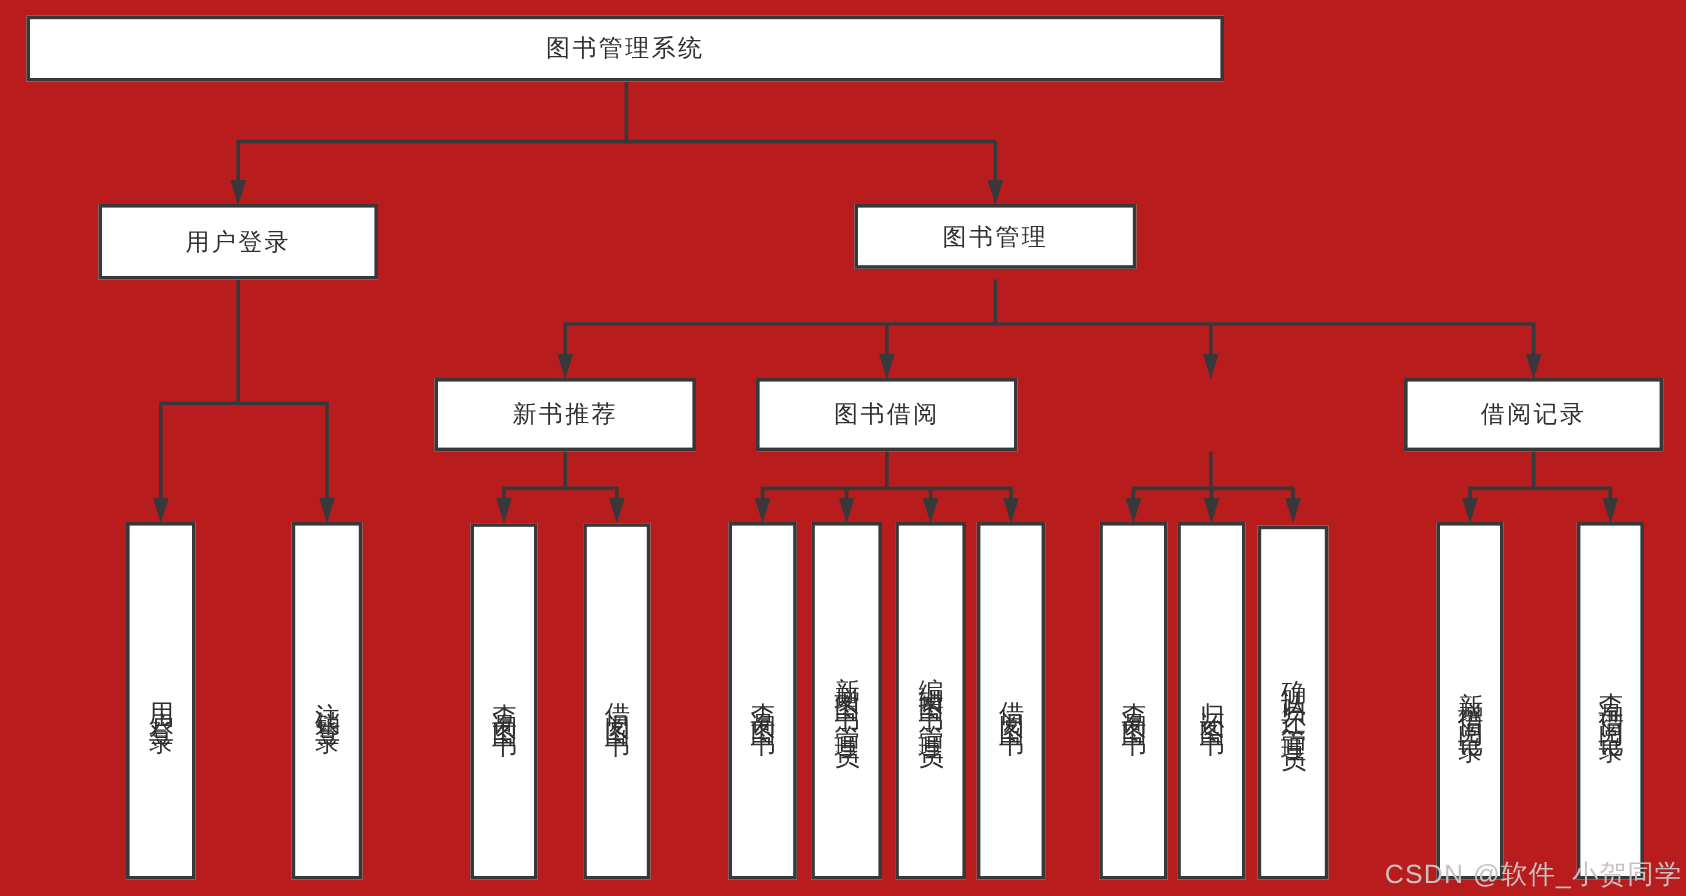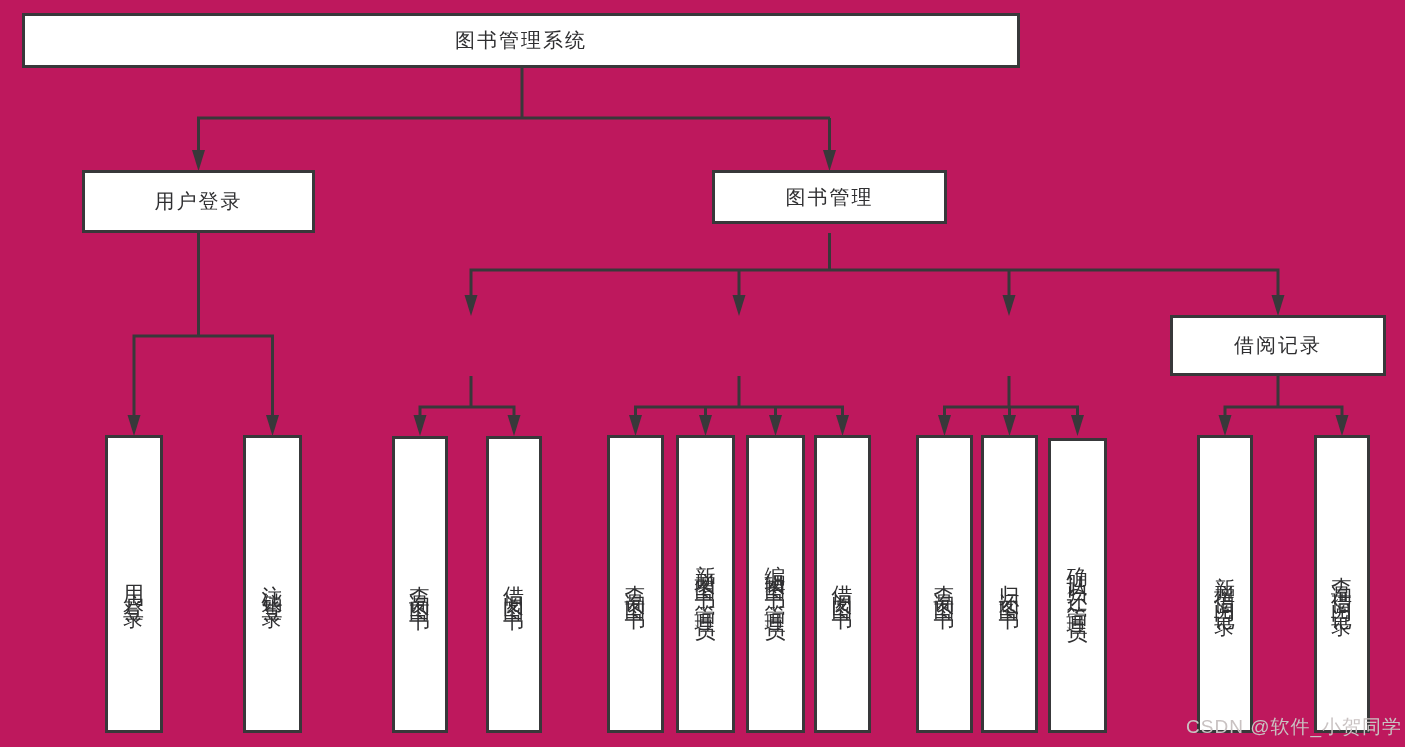--- a/index.html
+++ b/index.html
@@ -1,19 +1,19 @@
 <!DOCTYPE html>
 <html><head>
 <meta charset="utf-8">
 <style>
   html,body { margin:0; padding:0; background:#ffffff; }
   .stage {
     position: relative;
     width: 1405px; height: 747px;
-    background: #be185d;
+    background: #b91c1c;
     font-family: "Liberation Sans", "DejaVu Sans", sans-serif;
     overflow: hidden;
   }
   .wires { position:absolute; left:0; top:0; width:1405px; height:747px; }
   .box {
     position: absolute;
     background: #ffffff;
     border: 3px solid #38383a;
     box-sizing: border-box;
     display: flex;
@@ -31,21 +31,21 @@
     text-orientation: mixed;
     font-size: 21px;
     line-height: 1;
     letter-spacing: 8px;
     white-space: nowrap;
   }
   .watermark {
     position: absolute;
     top: 714px;
     right: 3px;
-    font-size: 19px;
+    font-size: 22px;
     color: #c9c2c2;
     letter-spacing: 1px;
     white-space: nowrap;
   }
 </style>
 </head>
 <body>
 
 <div class="stage">
 
@@ -93,20 +93,26 @@
     <span>图书管理系统</span>
   </div>
 
   <div class="box h" style="left:82px; top:170px; width:233px; height:63px">
     <span>用户登录</span>
   </div>
   <div class="box h" style="left:712px; top:170px; width:235px; height:54px">
     <span>图书管理</span>
   </div>
 
+  <div class="box h" style="left:362px; top:315px; width:218px; height:61px">
+    <span>新书推荐</span>
+  </div>
+  <div class="box h" style="left:630px; top:315px; width:218px; height:61px">
+    <span>图书借阅</span>
+  </div>
   <div class="box h" style="left:1170px; top:315px; width:216px; height:61px">
     <span>借阅记录</span>
   </div>
 
   <div class="box v" style="left:105px; top:435px; width:58px; height:298px">
     <span class="vtext">用户登录</span>
   </div>
   <div class="box v" style="left:243px; top:435px; width:59px; height:298px">
     <span class="vtext">注销登录</span>
   </div>

